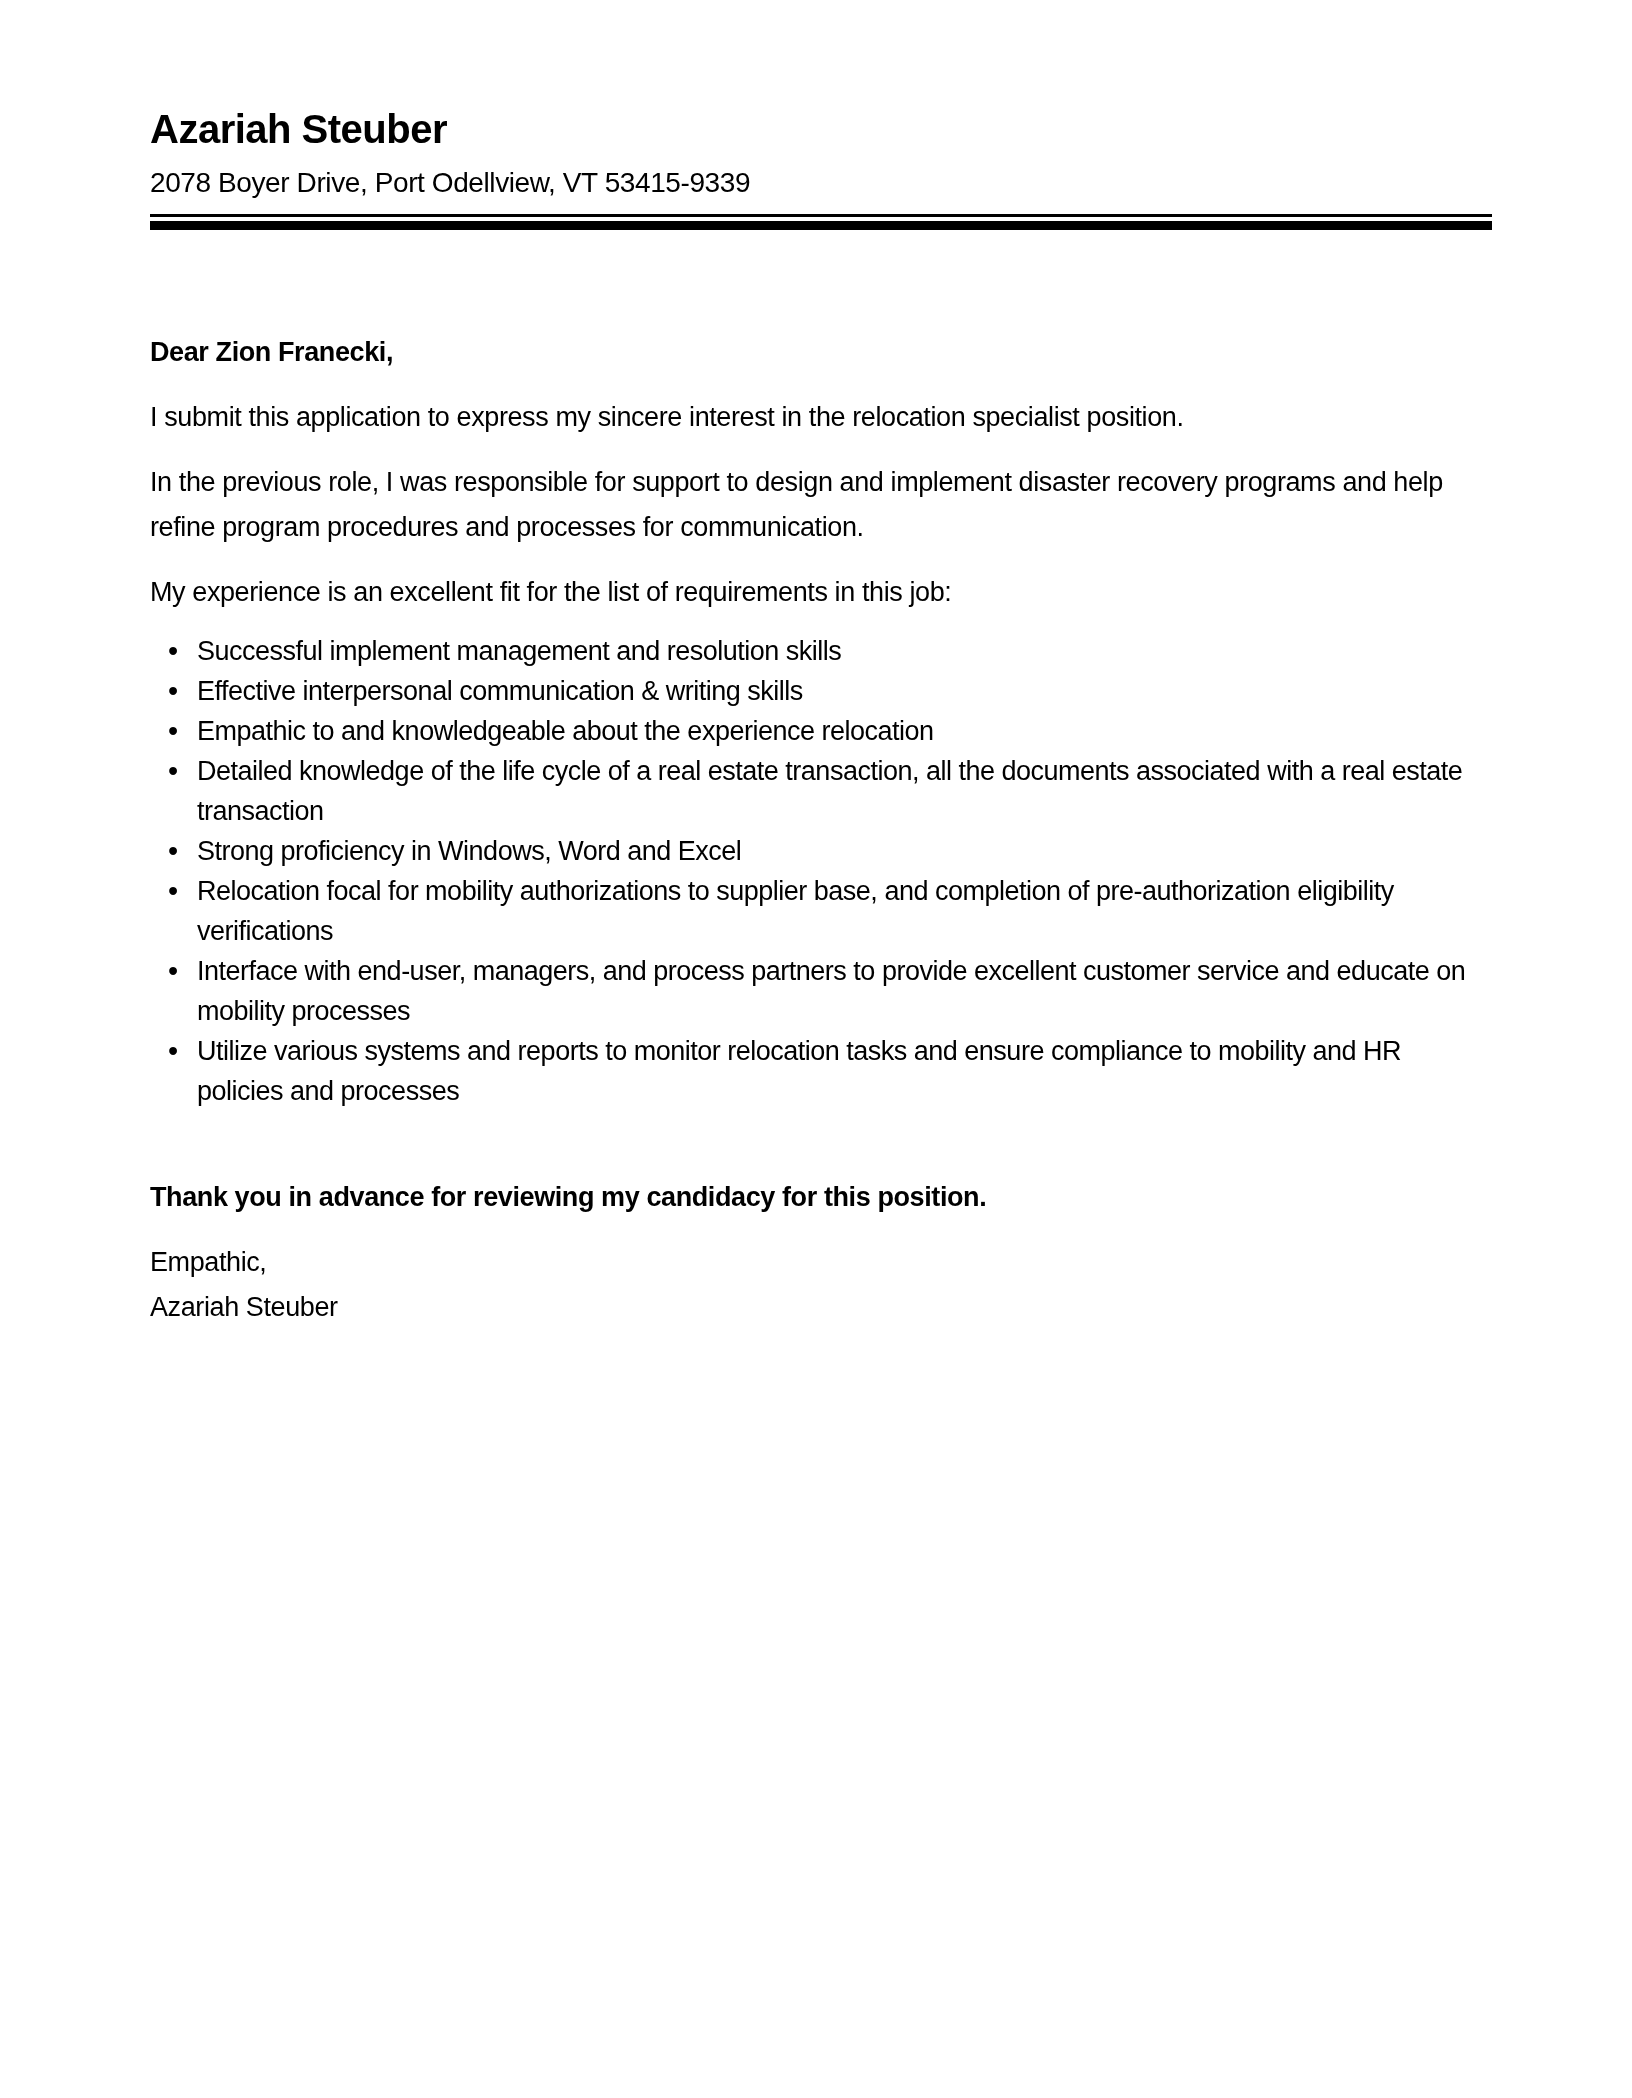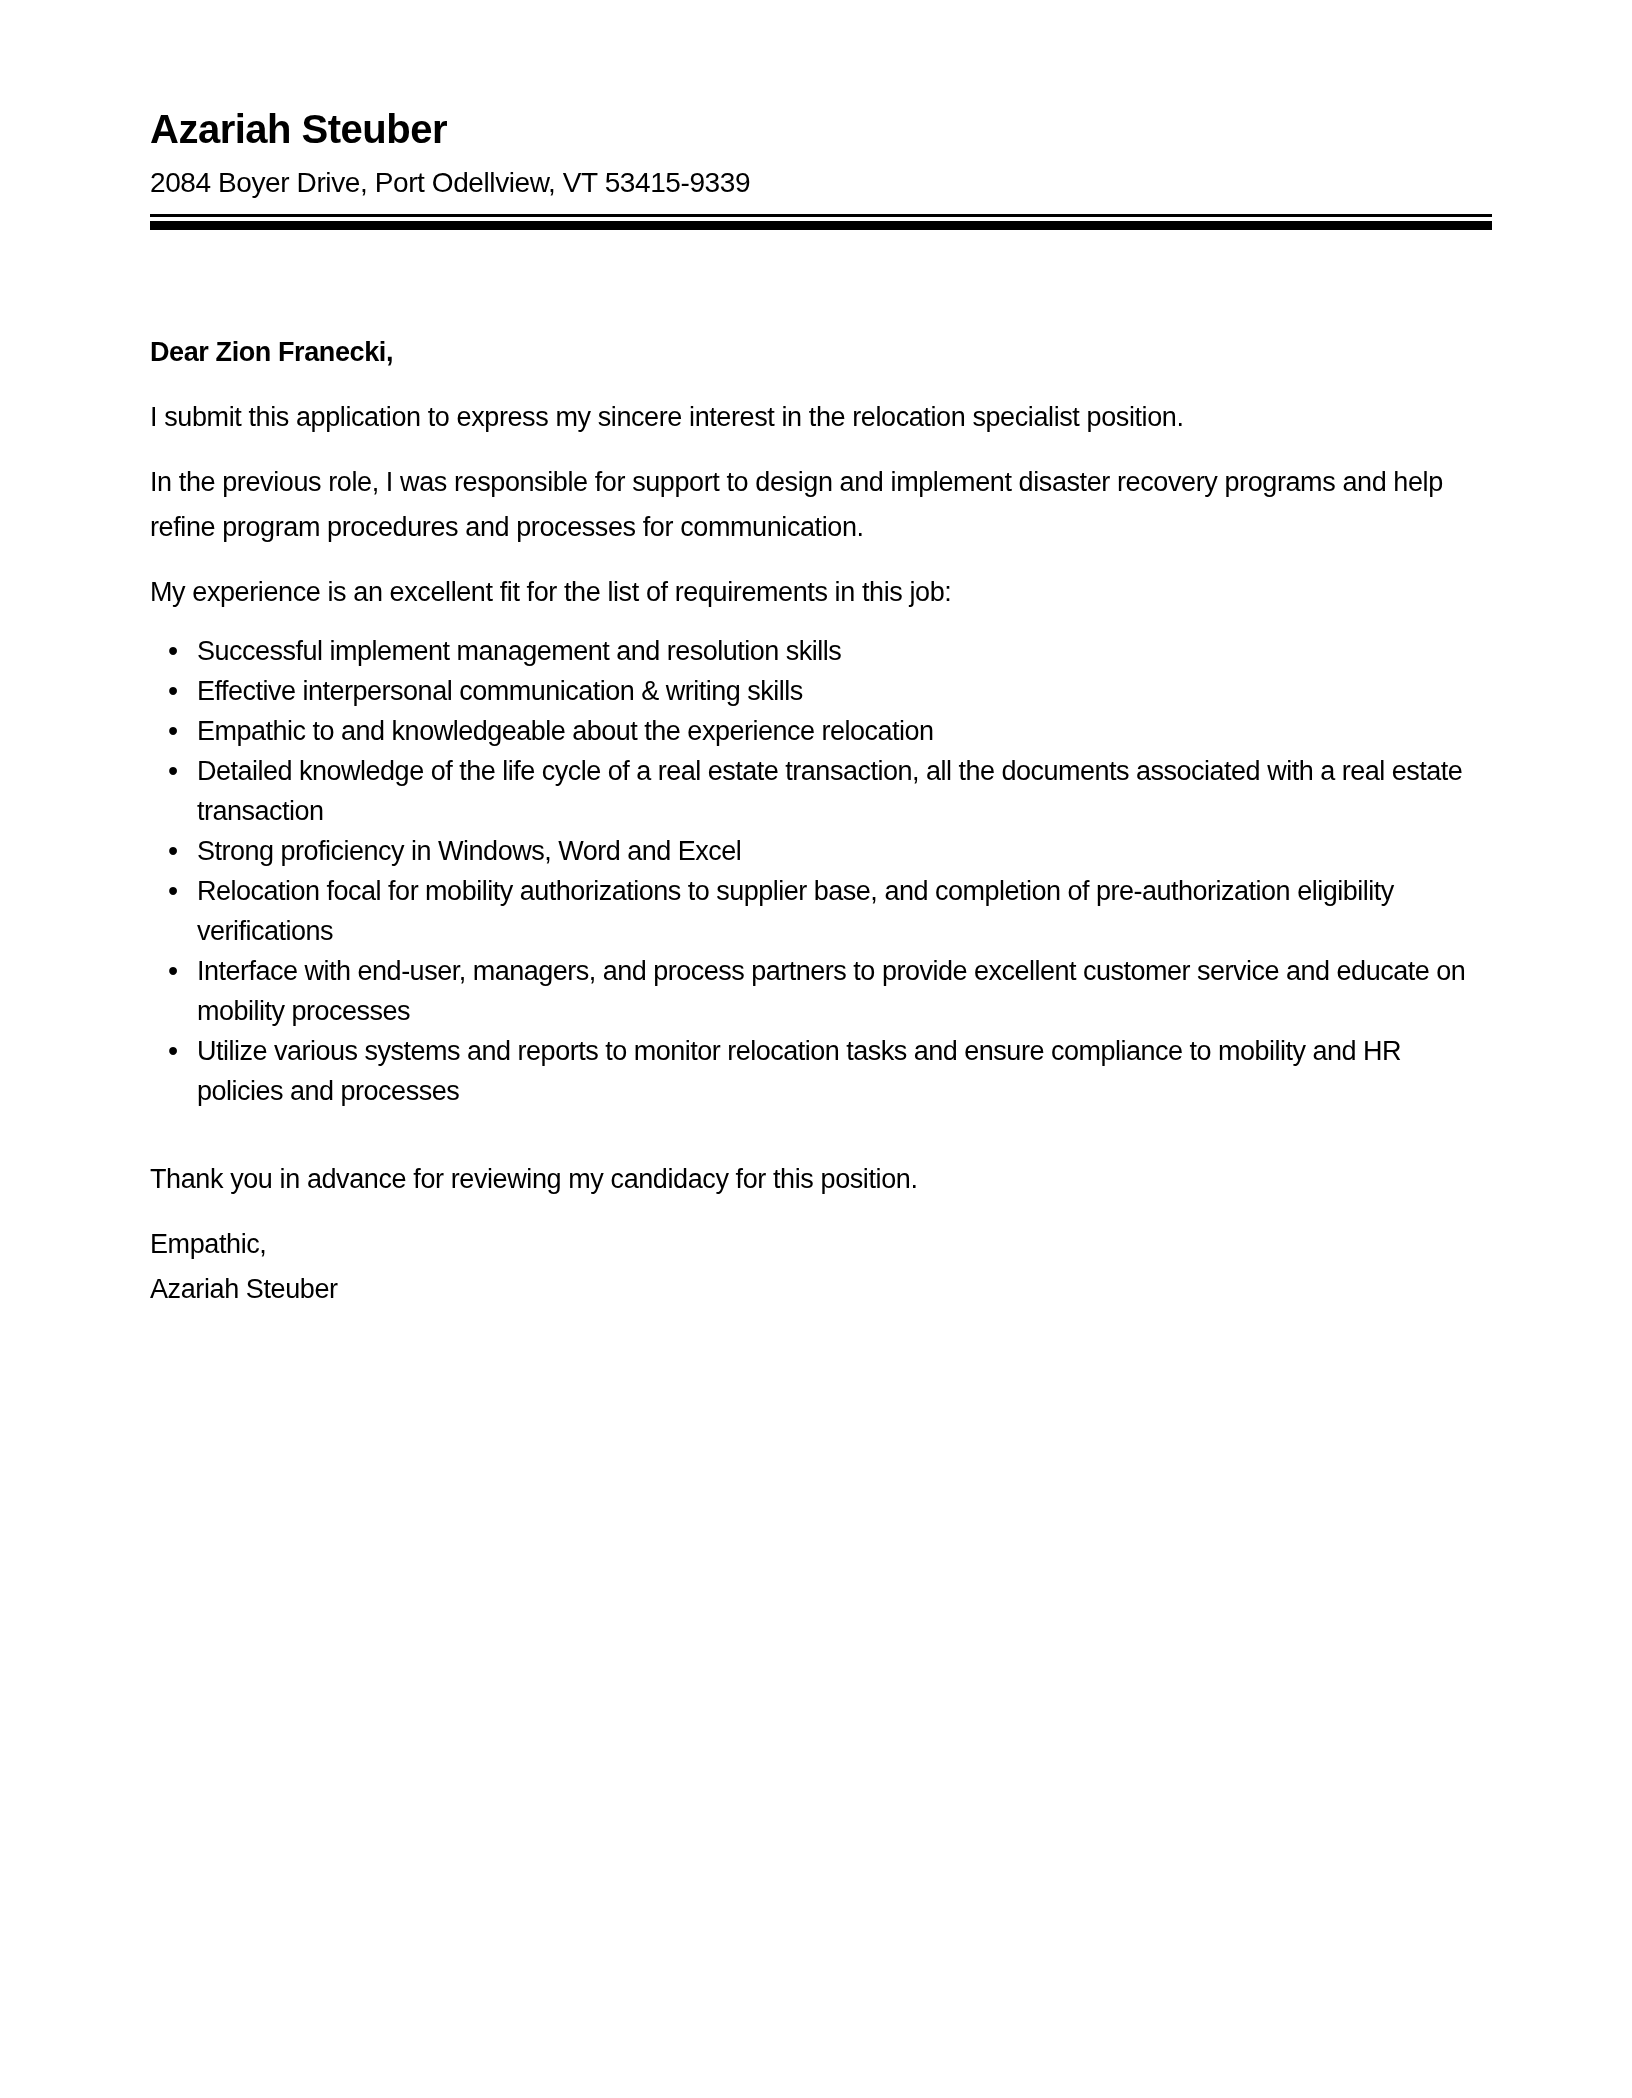--- a/index.html
+++ b/index.html
@@ -66,42 +66,42 @@
     letter-spacing: -0.5px;
   }
   ul.requirements li .bullet-marker {
     position: absolute;
     left: -29px;
     top: 0;
     font-size: 29px;
     line-height: 40px;
   }
   .closing {
-    margin: 46px 0 0 0;
+    margin: 64px 0 0 0;
     font-size: 27px;
-    font-weight: 400;
+    font-weight: 700;
     line-height: 45px;
     letter-spacing: -0.4px;
   }
   .signoff-block {
     margin: 20px 0 0 0;
     font-size: 27px;
     line-height: 45px;
     letter-spacing: -0.4px;
   }
 </style>
 </head>
 <body>
 
 <div class="page">
   <div class="content">
 
     <div>
       <h1 class="sender-name">Azariah Steuber</h1>
-      <div class="sender-address">2084 Boyer Drive, Port Odellview, VT 53415-9339</div>
+      <div class="sender-address">2078 Boyer Drive, Port Odellview, VT 53415-9339</div>
       <div class="header-divider"></div>
     </div>
 
     <div class="greeting">Dear Zion Franecki,</div>
 
     <p class="para">I submit this application to express my sincere interest in the relocation specialist position.</p>
 
     <p class="para">In the previous role, I was responsible for support to design and implement disaster recovery programs and help refine program procedures and processes for communication.</p>
 
     <p class="para">My experience is an excellent fit for the list of requirements in this job:</p>

